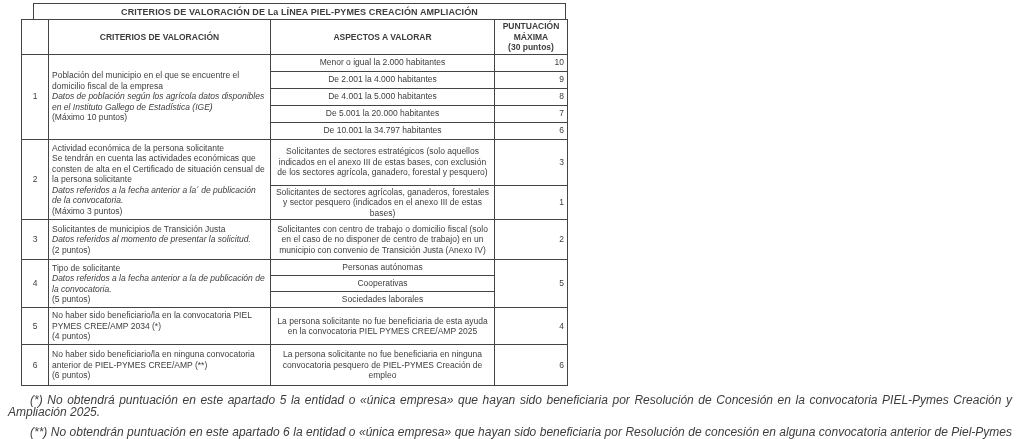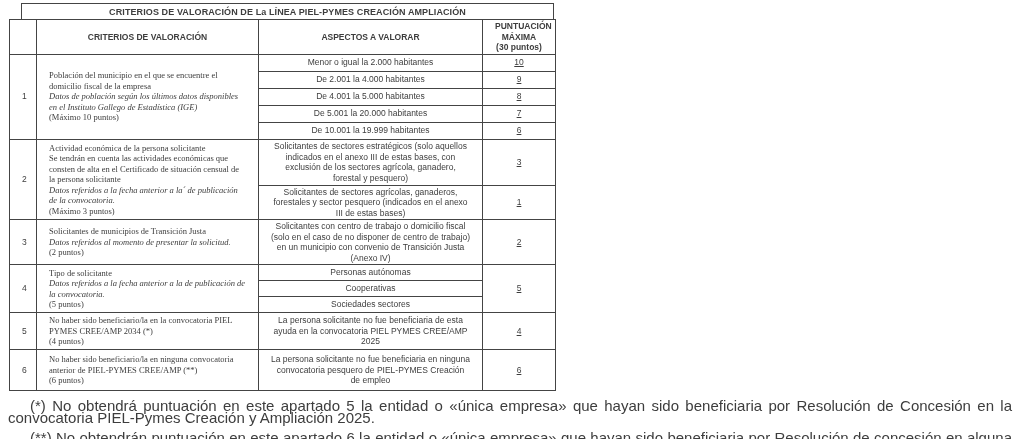--- a/index.html
+++ b/index.html
@@ -3,60 +3,61 @@
 <meta charset="utf-8">
 <style>
   html, body { margin: 0; padding: 0; }
   body {
     width: 1024px; height: 439px; background: #ffffff;
     font-family: "Liberation Sans", sans-serif;
     color: #3d3d3d;
     overflow: hidden;
   }
   .doc { padding-top: 3px; }
-  .table-wrap { margin-left: 9px; width: 547px; }
+  .table-wrap { margin-left: 21px; width: 547px; }
 
   .title-bar {
     margin-left: 12px; width: 533px; box-sizing: border-box;
     border: 1px solid #444444; background: #ffffff;
     height: 17px; display: flex; align-items: center; justify-content: center;
     font-weight: bold; font-size: 9px; letter-spacing: 0.1px;
     position: relative; z-index: 2; margin-bottom: -1px;
   }
 
   table.main { border-collapse: collapse; table-layout: fixed; width: 546px; }
   table.main td, table.main th {
     border: 1px solid #444444;
     font-size: 8.5px; line-height: 10.5px;
     vertical-align: middle; box-sizing: border-box;
-    padding: 1px 12px;
+    padding: 1px 3px;
   }
   th { font-weight: bold; text-align: center; padding: 2px 2px; }
   th.score-h { white-space: pre-line; line-height: 10px; }
   td.num { text-align: center; padding: 0 1px; }
-  td.crit { padding: 2px 4px 2px 4px; text-align: left; font-family: Liberation Serif, serif; }
+  td.crit { padding: 2px 4px 2px 4px; text-align: left; }
   td.crit .line { margin: 0; }
   .italic { font-style: italic; }
   td.aspect { padding: 2px 4px; text-align: center; }
-  td.score { text-align: center; text-decoration: underline; }
+  td.score { text-align: right; }
 
   tr.hdr { height: 33px; }
   tr.g1  { height: 17px; }
   tr.g2a { height: 46px; }
   tr.g2b { height: 34px; }
   tr.g3  { height: 40px; }
   tr.g4  { height: 16px; }
   tr.g5  { height: 37px; }
   tr.g6  { height: 41px; }
 
   .footnotes { margin: 9px 12px 0 8px; }
   .footnote {
-    font-size: 15px; line-height: 11.5px;
+    font-size: 12px; line-height: 11.5px;
     text-align: justify; text-indent: 22px;
     margin: 0 0 9px 0;
+    font-style: italic;
   }
 </style>
 </head>
 <body>
 
 <div class="doc">
   <div class="table-wrap">
 
     <div class="title-bar">CRITERIOS DE VALORACIÓN DE La LÍNEA PIEL-PYMES CREACIÓN AMPLIACIÓN</div>
 
@@ -75,40 +76,40 @@
         <th>ASPECTOS A VALORAR</th>
         <th class="score-h">PUNTUACIÓN
 MÁXIMA
 (30 puntos)</th>
       </tr>
 
       <tr class="g1">
         <td class="num" rowspan="5">1</td>
         <td class="crit" rowspan="5">
           <div class="line">Población del municipio en el que se encuentre el domicilio fiscal de la empresa</div>
-          <div class="line italic">Datos de población según los últimos datos disponibles en el Instituto Gallego de Estadística (IGE)</div>
+          <div class="line italic">Datos de población según los agrícola datos disponibles en el Instituto Gallego de Estadística (IGE)</div>
           <div class="line">(Máximo 10 puntos)</div>
         </td>
         <td class="aspect">Menor o igual la 2.000 habitantes</td>
         <td class="score">10</td>
       </tr>
       <tr class="g1">
         <td class="aspect">De 2.001 la 4.000 habitantes</td>
         <td class="score">9</td>
       </tr>
       <tr class="g1">
         <td class="aspect">De 4.001 la 5.000 habitantes</td>
         <td class="score">8</td>
       </tr>
       <tr class="g1">
         <td class="aspect">De 5.001 la 20.000 habitantes</td>
         <td class="score">7</td>
       </tr>
       <tr class="g1">
-        <td class="aspect">De 10.001 la 19.999 habitantes</td>
+        <td class="aspect">De 10.001 la 34.797 habitantes</td>
         <td class="score">6</td>
       </tr>
 
       <tr class="g2a">
         <td class="num" rowspan="2">2</td>
         <td class="crit" rowspan="2">
           <div class="line">Actividad económica de la persona solicitante</div>
           <div class="line">Se tendrán en cuenta las actividades económicas que consten de alta en el Certificado de situación censual de la persona solicitante</div>
           <div class="line italic">Datos referidos a la fecha anterior a la´ de publicación de la convocatoria.</div>
           <div class="line">(Máximo 3 puntos)</div>
@@ -139,21 +140,21 @@
           <div class="line italic">Datos referidos a la fecha anterior a la de publicación de la convocatoria.</div>
           <div class="line">(5 puntos)</div>
         </td>
         <td class="aspect">Personas autónomas</td>
         <td class="score" rowspan="3">5</td>
       </tr>
       <tr class="g4">
         <td class="aspect">Cooperativas</td>
       </tr>
       <tr class="g4">
-        <td class="aspect">Sociedades sectores</td>
+        <td class="aspect">Sociedades laborales</td>
       </tr>
 
       <tr class="g5">
         <td class="num">5</td>
         <td class="crit">
           <div class="line">No haber sido beneficiario/la en la convocatoria PIEL PYMES CREE/AMP 2034 (*)</div>
           <div class="line">(4 puntos)</div>
         </td>
         <td class="aspect">La persona solicitante no fue beneficiaria de esta ayuda en la convocatoria PIEL PYMES CREE/AMP 2025</td>
         <td class="score">4</td>

